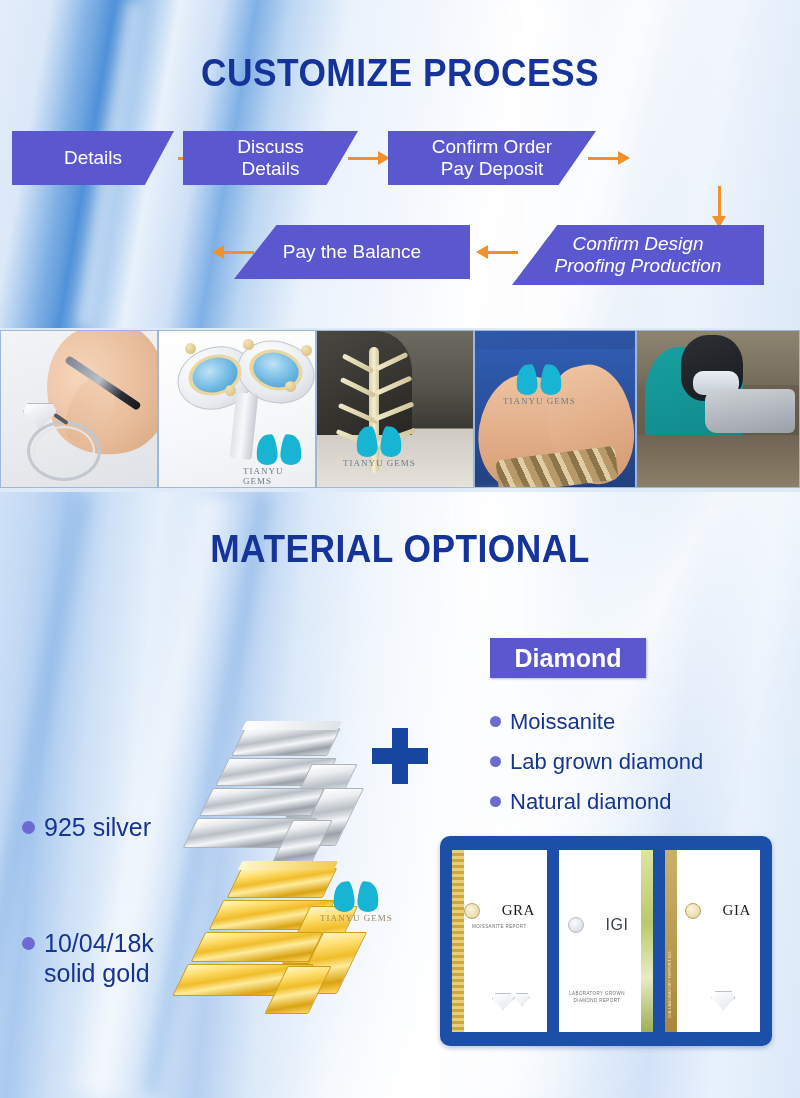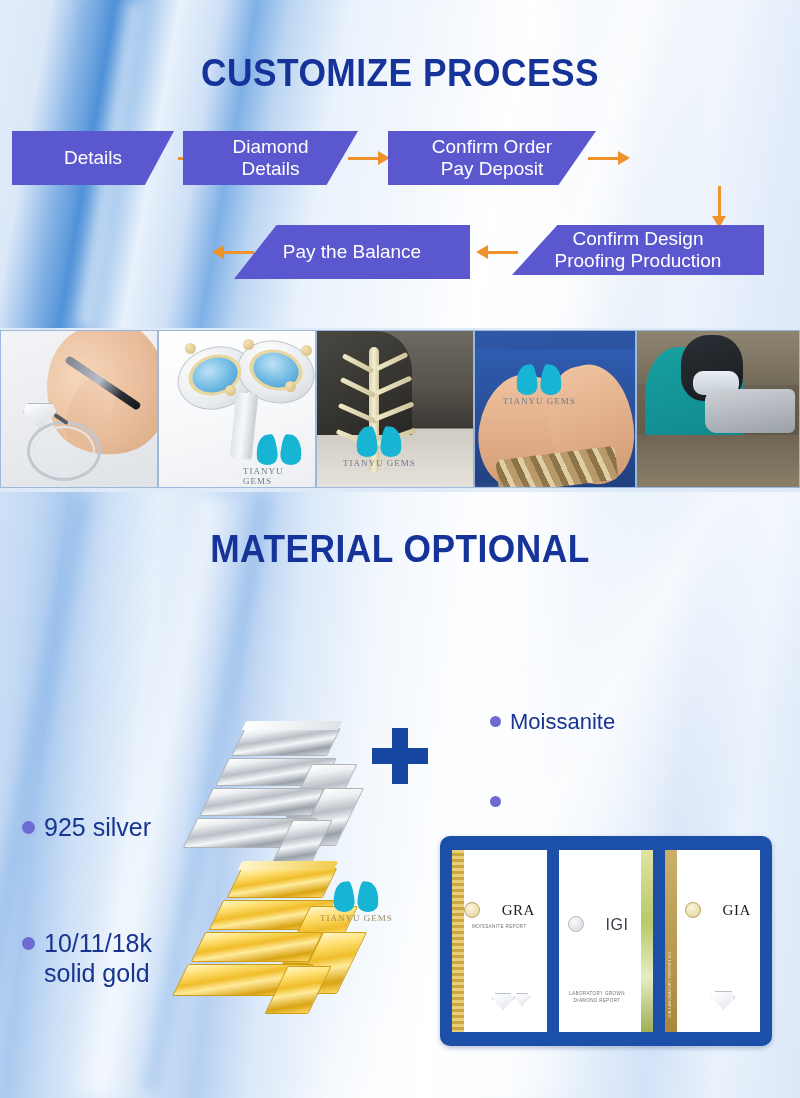--- a/index.html
+++ b/index.html
@@ -303,21 +303,21 @@
     display:flex; flex-direction:column; align-items:center;
     overflow:hidden;
   }
   .cert-edge { position:absolute; top:0; bottom:0; width:12px; }
   .cert-edge.left  { left:0; }
   .cert-edge.right { right:0; }
   .edge-gold  { background:repeating-linear-gradient(180deg,#e8cf7e 0 3px,#caa73f 3px 6px); }
   .edge-green { background:linear-gradient(180deg,#dfe3a0,#b9c96a 40%,#e7ecc4 70%,#9fae55); }
   .edge-gold2 { background:linear-gradient(180deg,#cbb06a,#a8873c); }
   .cert-logo {
-    display:flex; align-items:flex-start; gap:22px; margin-top:52px;
+    display:flex; align-items:center; gap:22px; margin-top:52px;
   }
   .cert-seal {
     width:16px; height:16px; border-radius:50%;
     border:1px solid #bba45e;
     background:radial-gradient(circle at 38% 34%, #fdf6dd, #e0cf98);
   }
   .cert-seal.grey {
     border-color:#b6bcc4;
     background:radial-gradient(circle at 38% 34%, #fbfcfd, #cfd5dc);
   }
@@ -359,21 +359,21 @@
   <div class="flow-box r1" style="left:12px;top:131px;width:162px;height:54px;">
     <span>Details</span>
   </div>
 
   <div class="arrow-h right" style="left:178px;top:149px;width:42px;">
     <div class="shaft"></div>
       <div class="head"></div>
   </div>
 
   <div class="flow-box r1" style="left:183px;top:131px;width:175px;height:54px;">
-    <span>Diamond
+    <span>Discuss
 Details</span>
   </div>
 
   <div class="arrow-h right" style="left:348px;top:149px;width:42px;">
     <div class="shaft"></div>
       <div class="head"></div>
   </div>
 
   <div class="flow-box r1" style="left:388px;top:131px;width:208px;height:54px;">
     <span>Confirm Order
@@ -399,21 +399,21 @@
 
   <div class="flow-box r2" style="left:234px;top:225px;width:236px;height:54px;">
     <span>Pay the Balance</span>
   </div>
 
   <div class="arrow-h left" style="left:476px;top:243px;width:42px;">
     <div class="head"></div>
       <div class="shaft"></div>
   </div>
 
-  <div class="flow-box r2" style="left:512px;top:225px;width:252px;height:50px;">
+  <div class="flow-box r2" style="left:512px;top:225px;width:252px;height:60px;font-style:italic;">
     <span>Confirm Design
 Proofing Production</span>
   </div>
 
   <div class="photo-strip">
 
     <div class="photo p1" style="width:158px;">
       <div class="wire1"></div>
       <div class="hand1"></div>
       <div class="finger1"></div>
@@ -482,29 +482,37 @@
   </div>
 
   <div class="bg-bottom"></div>
   <div class="silk-d" style="left:10px;top:492px;width:30px;height:606px;transform:rotate(11deg);"></div>
   <div class="silk" style="left:120px;top:492px;width:70px;height:606px;transform:rotate(11deg);"></div>
   <div class="silk-d" style="left:196px;top:492px;width:24px;height:606px;transform:rotate(11deg);"></div>
   <div class="silk" style="left:430px;top:492px;width:150px;height:606px;"></div>
 
   <div class="sec-title" id="title-material">MATERIAL OPTIONAL</div>
 
+  <div class="pill" style="left:490px;top:638px;width:156px;height:40px;">
+    <span>Diamond</span>
+  </div>
 
   <div class="plus" style="left:372px;top:728px;"></div>
 
   <div class="bullet-row" style="left:490px;top:708px;">
     <div class="dot"></div>
     <div>Moissanite</div>
   </div>
+  <div class="bullet-row" style="left:490px;top:748px;">
+    <div class="dot"></div>
+    <div> Lab grown diamond</div>
+  </div>
   <div class="bullet-row" style="left:490px;top:788px;">
     <div class="dot"></div>
+    <div>Natural diamond</div>
   </div>
 
   <div class="bars" style="left:186px;top:724px;width:200px;height:140px;">
     <div class="bar silver" style="left:52px;top:4px;width:96px;height:28px;"></div>
     <div class="bar-top silver" style="left:58px;top:-3px;width:96px;"></div>
     <div class="bar silver" style="left:36px;top:34px;width:108px;height:28px;"></div>
     <div class="bar silver" style="left:112px;top:40px;width:46px;height:56px;"></div>
     <div class="bar silver" style="left:20px;top:64px;width:112px;height:28px;"></div>
     <div class="bar silver" style="left:124px;top:64px;width:40px;height:58px;"></div>
     <div class="bar silver" style="left:4px;top:94px;width:120px;height:30px;"></div>
@@ -525,21 +533,21 @@
       <div class="wtxt" style="color:#9a8a60;">TIANYU GEMS</div>
     </div>
   </div>
 
   <div class="bullet-row big" style="left:22px;top:812px;">
     <div class="dot"></div>
     <div>925 silver</div>
   </div>
   <div class="bullet-row big" style="left:22px;top:928px;">
     <div class="dot"></div>
-    <div style="white-space:pre-line;">10/11/18k
+    <div style="white-space:pre-line;">10/04/18k
 solid gold</div>
   </div>
 
   <div class="cert-panel" style="left:440px;top:836px;width:332px;height:210px;">
 
     <div class="cert">
       <div class="cert-edge left edge-gold"></div>
       <div class="cert-logo">
         <div class="cert-seal"></div>
         <div class="cert-name">GRA</div>

